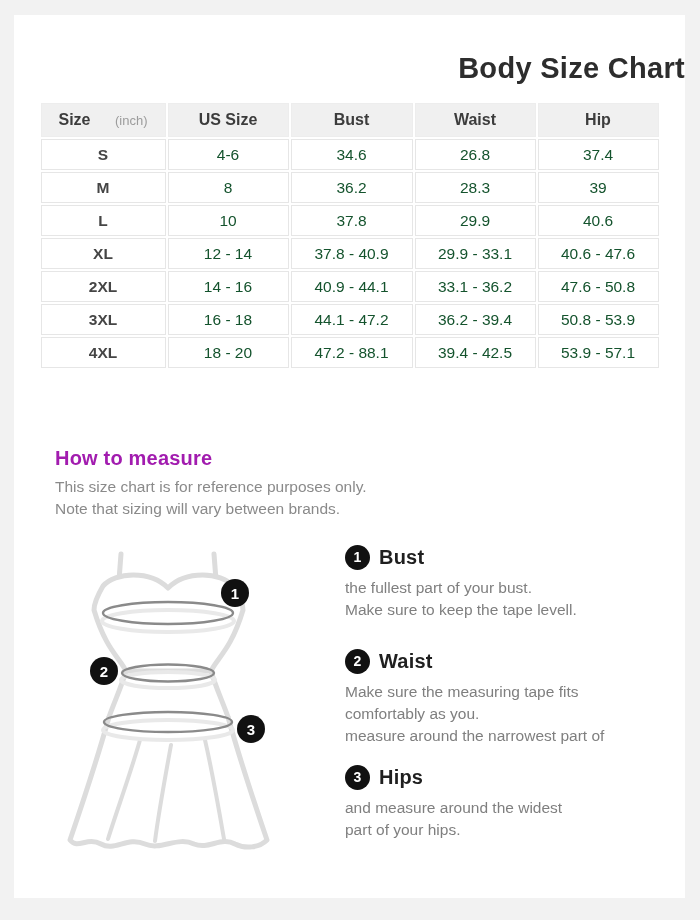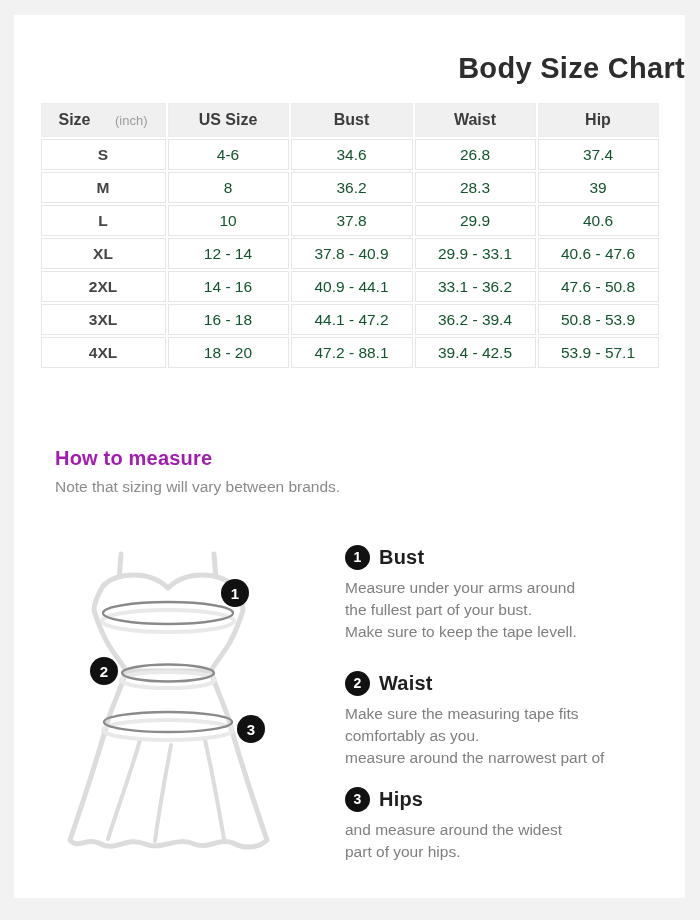--- a/index.html
+++ b/index.html
@@ -160,20 +160,21 @@
         <td>18 - 20</td>
         <td>47.2 - 88.1</td>
         <td>39.4 - 42.5</td>
         <td>53.9 - 57.1</td>
       </tr>
     </tbody>
   </table>
 
   <h2 class="how-heading">How to measure</h2>
   <div class="how-notes">
+    <div>This size chart is for reference purposes only.</div>
     <div>Note that sizing will vary between brands.</div>
   </div>
 
   <div class="dress-wrap">
     <svg width="260" height="345" viewBox="0 0 260 345">
       <g fill="none" stroke="#dcdcdc" stroke-width="5" stroke-linecap="round" stroke-linejoin="round">
 
         <path d="M 76 14 L 74 40"></path>
         <path d="M 169 14 L 171 40"></path>
 
@@ -227,21 +228,20 @@
   </div>
 
   <div class="sections">
 
     <div class="section">
       <div class="sec-head">
         <span class="badge">1</span>
         <span class="sec-title">Bust</span>
       </div>
       <div class="sec-lines">
-        <div>Measure under your arms around</div>
         <div>the fullest part of your bust.</div>
         <div>Make sure to keep the tape levell.</div>
       </div>
     </div>
 
     <div class="section waist">
       <div class="sec-head">
         <span class="badge">2</span>
         <span class="sec-title">Waist</span>
       </div>

